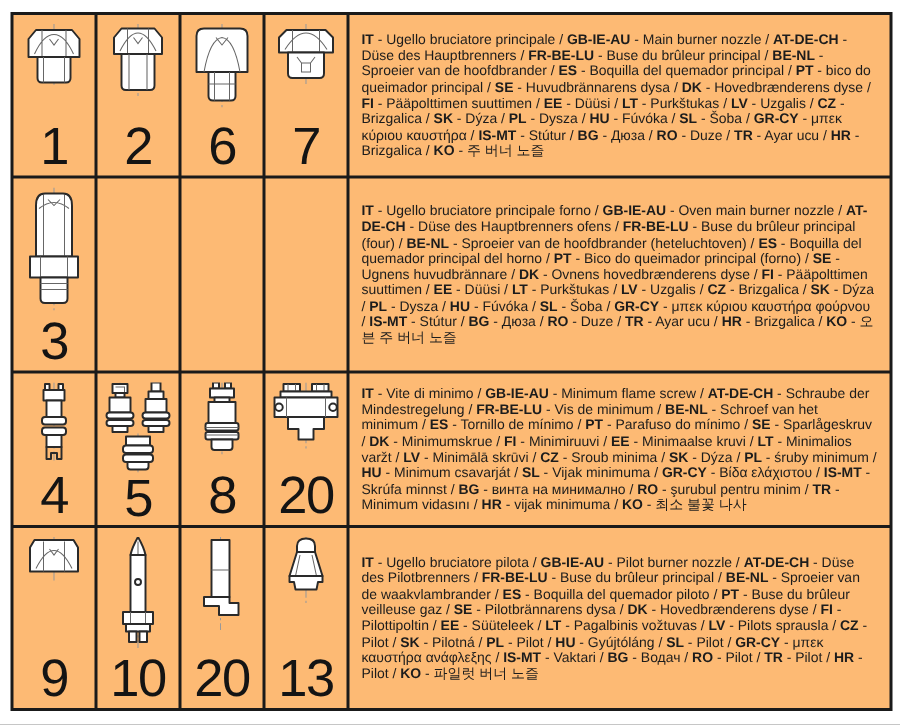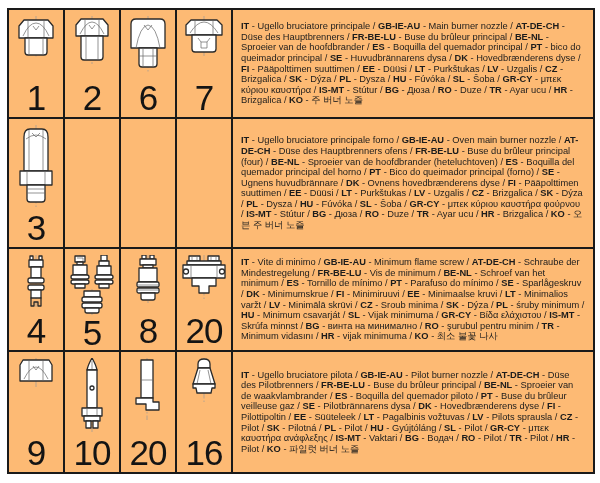--- a/index.html
+++ b/index.html
@@ -253,20 +253,20 @@
     <div class="cell part-cell">
       <span>
         <svg width="36" height="44" viewBox="0 0 36 44">
           <line class="cl" x1="18" y1="0" x2="18" y2="44"></line>
           <path class="fw" d="M12 10 V6 Q12 1 18 1 Q24 1 24 6 V10 Z"></path>
           <path class="fw" d="M12 10 L7 26 H29 L24 10 Z"></path>
           <path class="lt" d="M14 12 L11 26 M22 12 L25 26"></path>
           <path class="fw" d="M7 26 H29 V30 H26 L25 35 H11 L10 30 H7 Z"></path>
         </svg>
       </span>
-      <span class="part-number">16</span>
+      <span class="part-number">13</span>
     </div>
     <div class="cell desc-cell">
       <div class="desc-text"><b>IT</b> - Ugello bruciatore pilota / <b>GB-IE-AU</b> - Pilot burner nozzle / <b>AT-DE-CH</b> - Düse des Pilotbrenners / <b>FR-BE-LU</b> - Buse du brûleur principal / <b>BE-NL</b> - Sproeier van de waakvlambrander / <b>ES</b> - Boquilla del quemador piloto / <b>PT</b> - Buse du brûleur veilleuse gaz / <b>SE</b> - Pilotbrännarens dysa / <b>DK</b> - Hovedbrænderens dyse / <b>FI</b> - Pilottipoltin / <b>EE</b> - Süüteleek / <b>LT</b> - Pagalbinis vožtuvas / <b>LV</b> - Pilots sprausla / <b>CZ</b> - Pilot / <b>SK</b> - Pilotná / <b>PL</b> - Pilot / <b>HU</b> - Gyújtóláng / <b>SL</b> - Pilot / <b>GR-CY</b> - μπεκ καυστήρα ανάφλεξης / <b>IS-MT</b> - Vaktari / <b>BG</b> - Водач / <b>RO</b> - Pilot / <b>TR</b> - Pilot / <b>HR</b> - Pilot / <b>KO</b> - 파일럿 버너 노즐</div>
     </div>
 
   </div>
 </div>
 
 </body></html>

